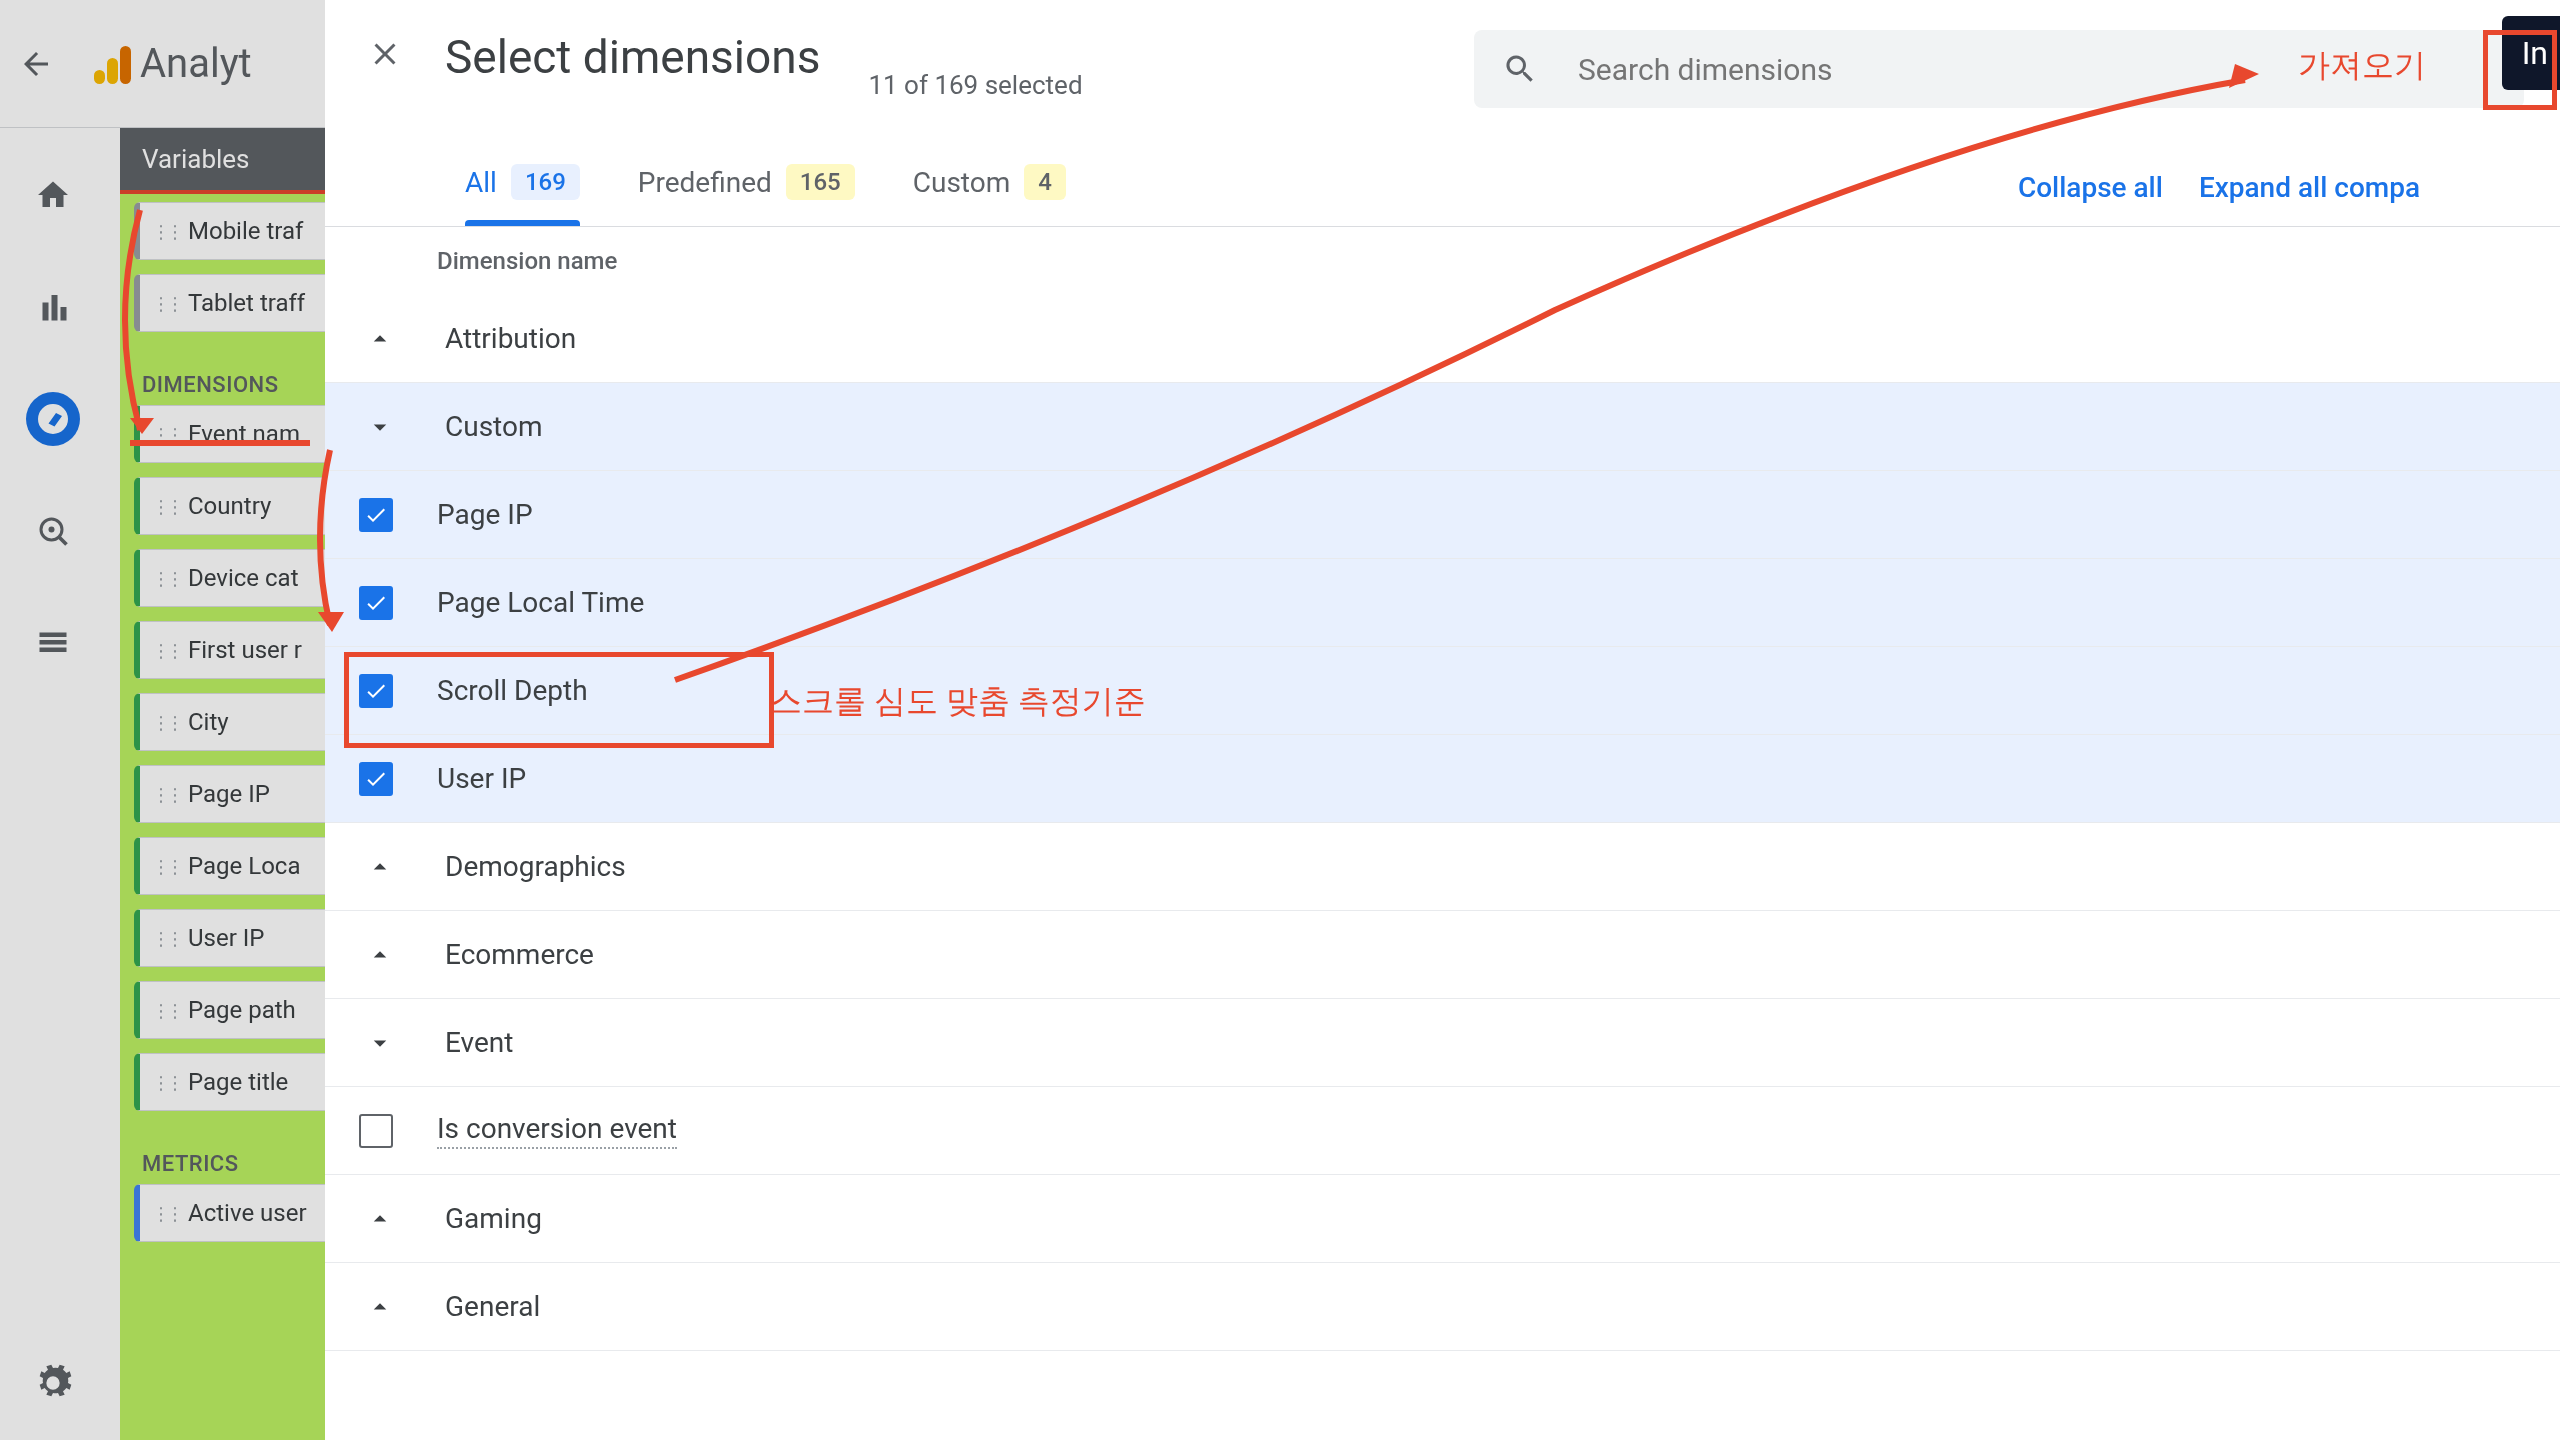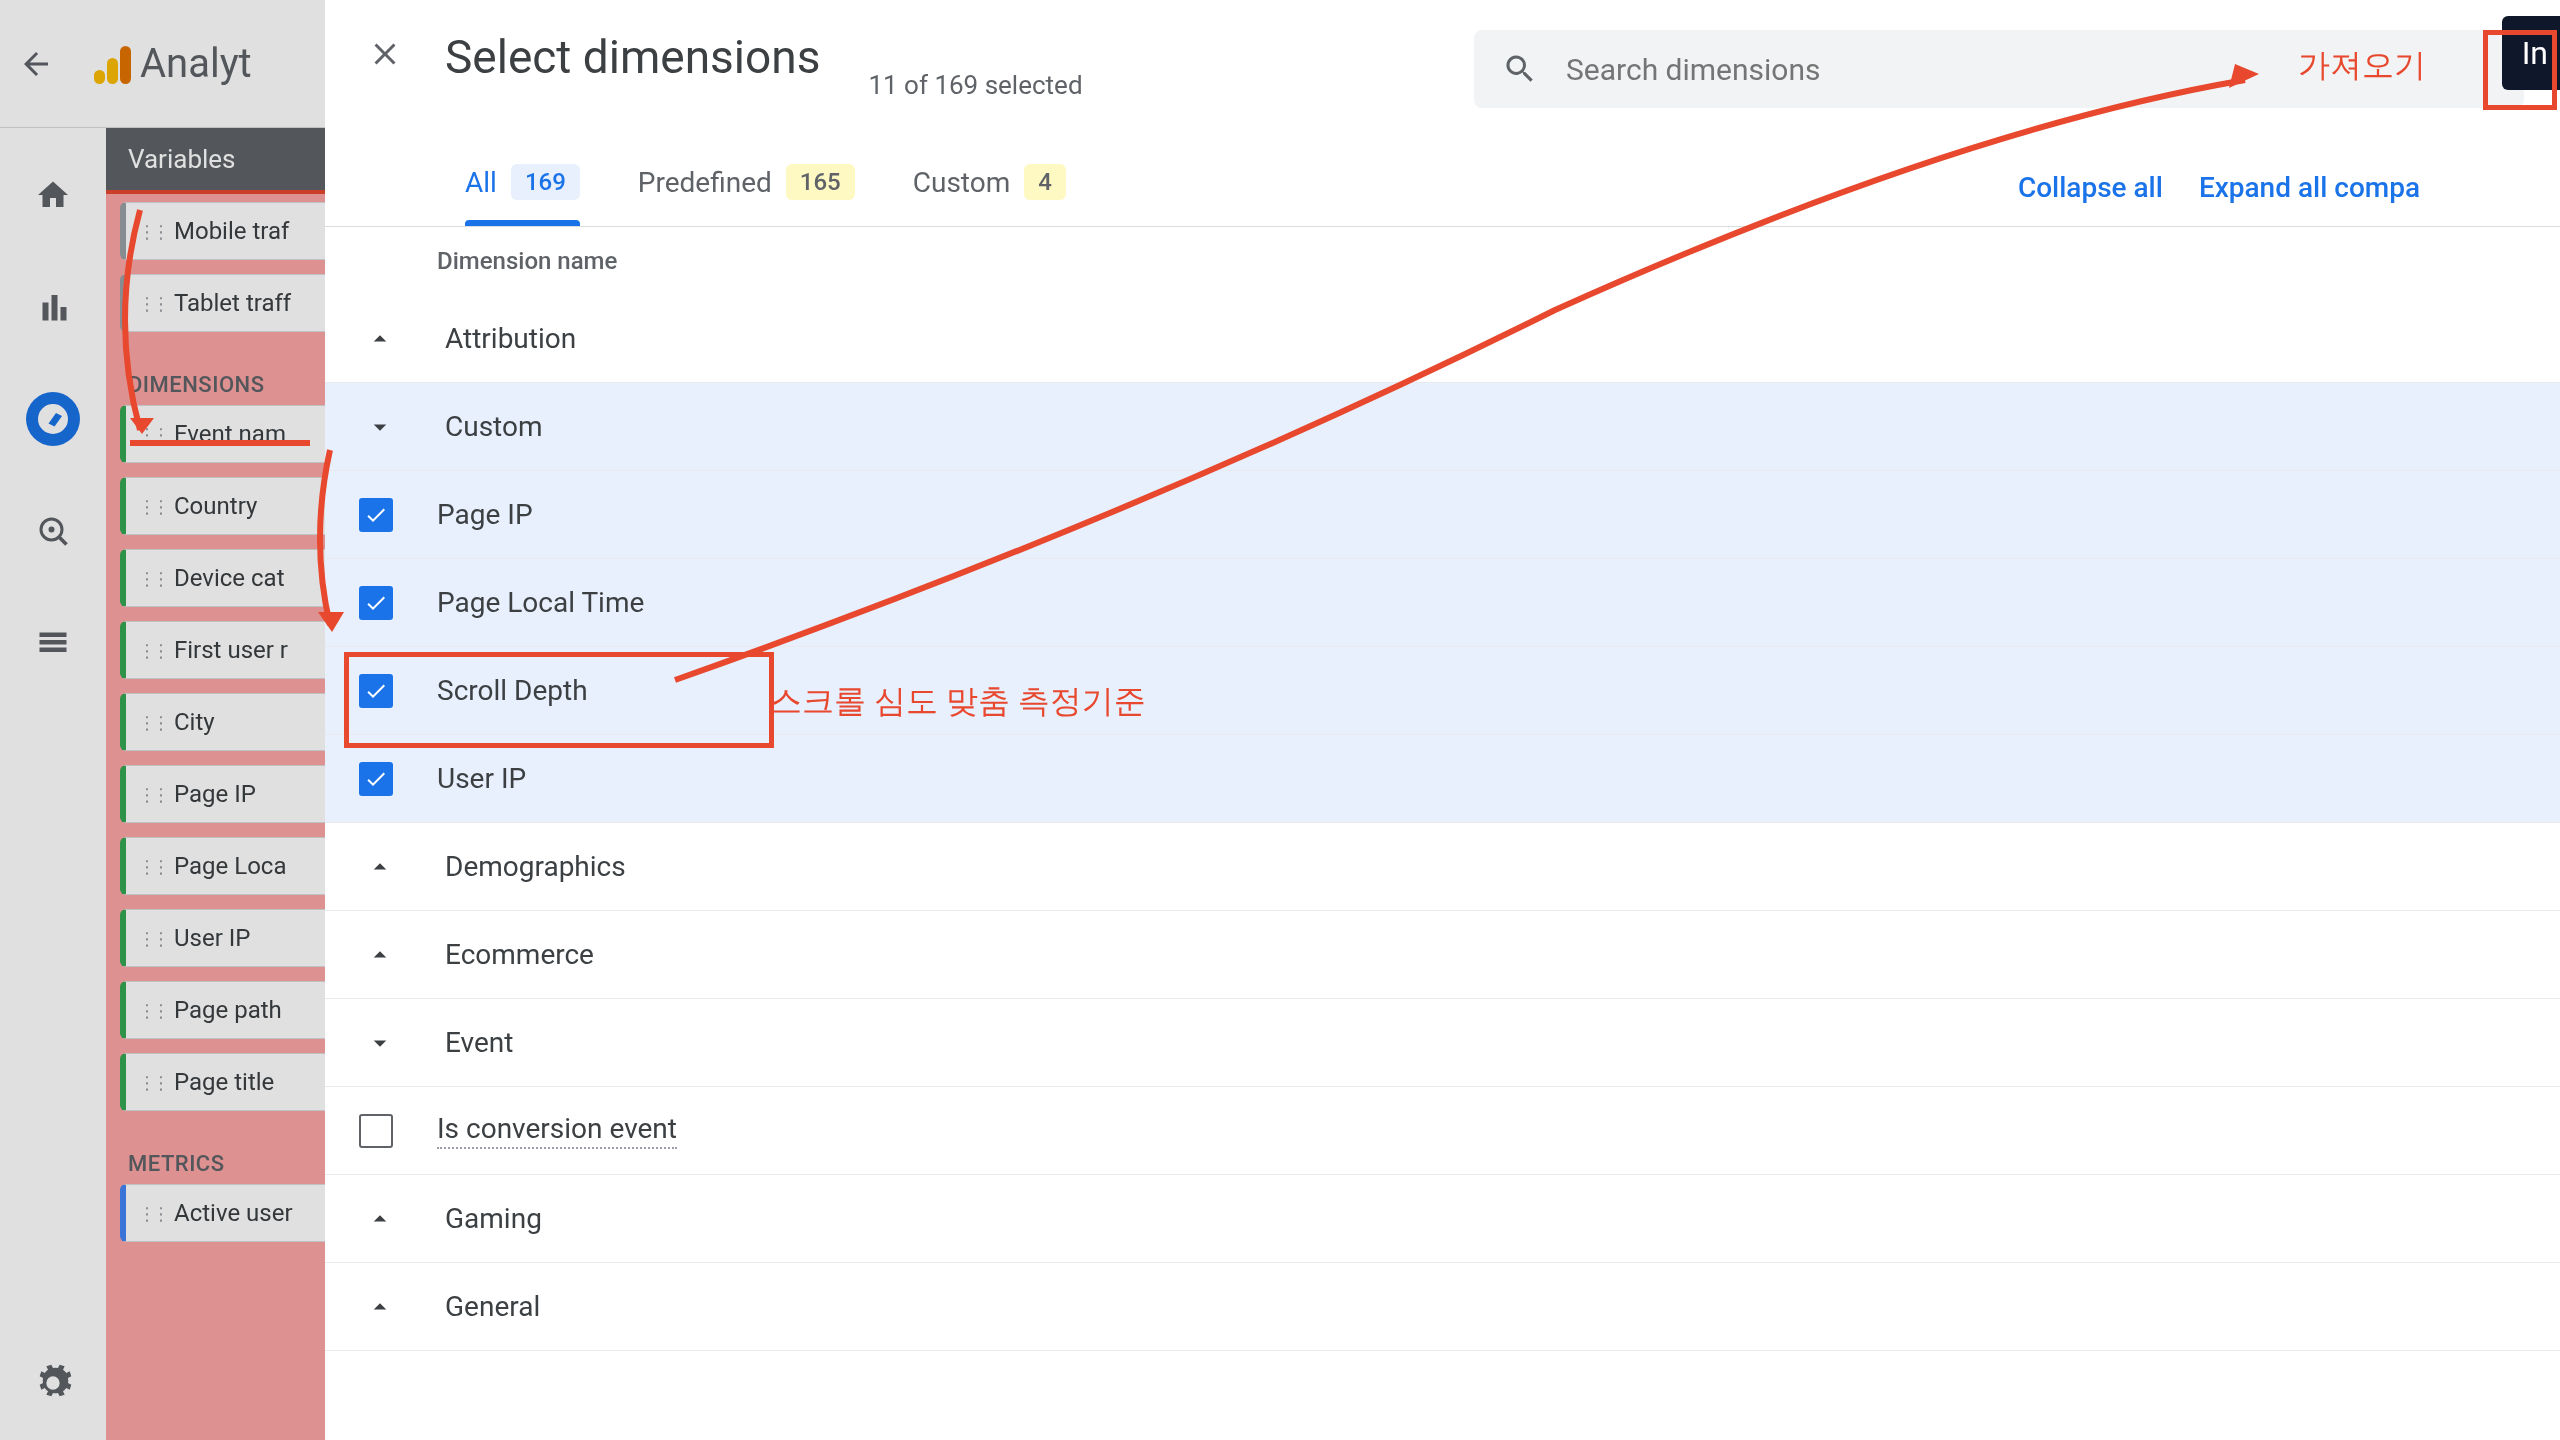--- a/index.html
+++ b/index.html
@@ -11,34 +11,34 @@
 .logo{display:flex;align-items:center;gap:6px;margin-left:30px}
 .logo-icon{width:44px;height:44px;position:relative}
 .logo-bar1{position:absolute;left:4px;bottom:2px;width:11px;height:14px;background:#fbbc04;border-radius:6px}
 .logo-bar2{position:absolute;left:17px;bottom:2px;width:11px;height:26px;background:#fbbc04;border-radius:6px}
 .logo-bar3{position:absolute;left:30px;bottom:2px;width:11px;height:38px;background:#e37400;border-radius:6px}
 .logo-text{font-size:40px;color:#5f6368;font-weight:400}
 .nav-rail{position:absolute;left:0;top:128px;width:106px;background:#fff;z-index:0;display:flex;flex-direction:column;align-items:center;padding-top:40px;gap:58px;height:calc(100% - 128px)}
 .nav-item{width:54px;height:54px;display:flex;align-items:center;justify-content:center;border-radius:50%;color:#5f6368}
 .nav-item.active{background:#1a73e8;color:#fff}
 .nav-gear{position:absolute;bottom:30px}
-.variables-panel{position:absolute;left:106px;top:128px;width:248px;background:#fca5a5;z-index:0;height:calc(100% - 128px);padding:0}
+.variables-panel{position:absolute;left:120px;top:128px;width:248px;background:#bef264;z-index:0;height:calc(100% - 128px);padding:0}
 .var-header{background:#5f6368;color:#fff;padding:16px 22px;font-size:26px;font-weight:400;border-bottom:4px solid #e8482e}
 .var-list{padding:8px 14px}
 .var-chip{display:flex;align-items:center;gap:8px;background:#fff;border:1px solid #dadce0;border-radius:6px;padding:14px 12px;margin-bottom:14px;font-size:24px;color:#3c4043;border-left:6px solid #9aa0a6}
 .var-chip.green{border-left-color:#34a853}
 .var-chip.blue{border-left-color:#4285f4}
 .var-section{padding:18px 22px 0;font-size:22px;color:#5f6368;font-weight:500;letter-spacing:.5px}
 .drag-icon{color:#9aa0a6;font-size:18px;letter-spacing:-4px}
 .dialog{position:absolute;left:325px;top:0;right:0;bottom:0;background:#fff;z-index:2;display:flex;flex-direction:column}
 .dialog-header{display:flex;padding:30px 36px 20px;gap:36px}
 .close-btn{width:48px;height:48px;display:flex;align-items:center;justify-content:center;color:#5f6368;font-size:36px}
 .dialog-title{font-size:46px;color:#3c4043;font-weight:400}
 .dialog-subtitle{font-size:26px;color:#5f6368;margin-left:12px;align-self:flex-end;padding-bottom:8px}
-.search-box{margin-left:auto;display:flex;align-items:center;background:#f1f3f4;border-radius:8px;padding:0 28px;height:78px;width:1050px;gap:28px}
+.search-box{margin-left:auto;display:flex;align-items:center;background:#f1f3f4;border-radius:8px;padding:0 28px;height:78px;width:1050px;gap:40px}
 .search-box svg{color:#5f6368}
 .search-input{border:none;background:transparent;font-size:30px;color:#5f6368;outline:none;flex:1}
 .tabs-row{display:flex;align-items:center;padding:20px 140px 0;gap:58px;border-bottom:1px solid #dadce0;position:relative}
 .tab{display:flex;align-items:center;gap:14px;padding:16px 0 26px;font-size:28px;color:#5f6368;position:relative}
 .tab.active{color:#1a73e8}
 .tab.active::after{content:'';position:absolute;bottom:0;left:0;right:0;height:6px;background:#1a73e8;border-radius:4px 4px 0 0}
 .tab-badge{background:#fef9c3;color:#5f6368;padding:4px 14px;border-radius:6px;font-size:24px;font-weight:500}
 .tab.active .tab-badge{background:#e8f0fe;color:#1a73e8}
 .tab-actions{margin-left:auto;display:flex;gap:36px}
 .tab-action{color:#1a73e8;font-size:28px;font-weight:500}

